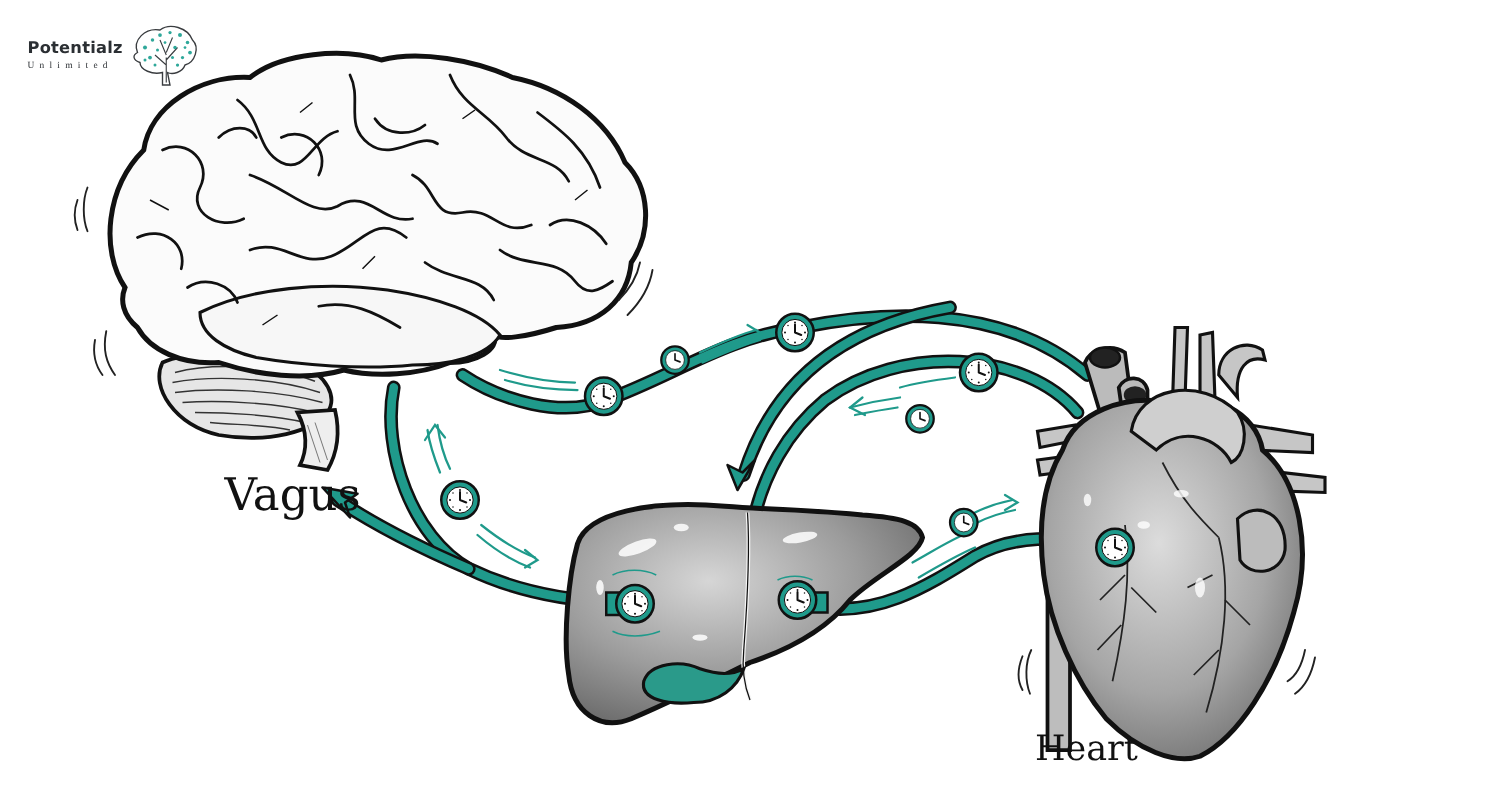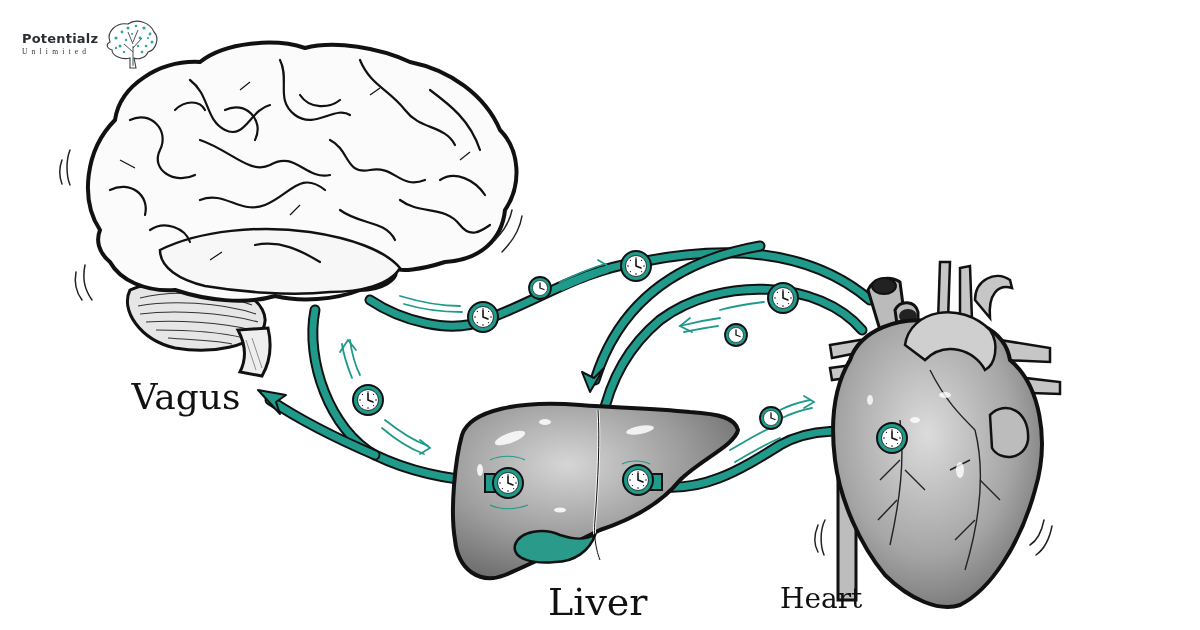--- a/index.html
+++ b/index.html
@@ -2,21 +2,21 @@
 <html><head>
 <meta charset="utf-8">
 <style>
   html, body { margin: 0; padding: 0; background: #ffffff; }
   body { width: 1200px; height: 630px; position: relative; overflow: hidden; font-family: "DejaVu Serif", serif; }
   .stage { position: absolute; left: 0; top: 0; width: 1200px; height: 630px; padding-left: 24px; }
   .logo { position: absolute; left: 22px; top: 14px; height: 60px; display: flex; align-items: center; }
   .logo-text { display: flex; flex-direction: column; }
   .logo-title { font-family: "DejaVu Sans", sans-serif; font-weight: bold; font-size: 13px; color: #2b2f33; letter-spacing: 0.2px; line-height: 14px; }
   .logo-sub { font-family: Liberation Serif, serif; font-size: 7.5px; color: #2b2f33; letter-spacing: 4.2px; line-height: 10px; margin-top: 1px; }
-  .label { position: absolute; font-family: "DejaVu Serif", serif; color: #111111; font-weight: 500; line-height: 1; }
+  .label { position: absolute; font-family: "DejaVu Serif", serif; color: #111111; font-weight: 500; line-height: 1; margin-left: 48px; }
   .label-vagus { left: 126px; top: 375px; font-size: 36px; text-align: center; width: 120px; line-height: 44px; }
   .label-liver { left: 548px; top: 583px; font-size: 38px; }
   .label-heart { left: 780px; top: 585px; font-size: 28px; }
   svg { position: absolute; left: 0; top: 0; }
 </style>
 </head>
 <body>
 
 <div class="stage">
 
@@ -264,15 +264,14 @@
           <path d="M818 525 C814 535,814 545,818 552"></path>
         <path d="M1030 545 C1038 540,1042 530,1044 520"></path>
           <path d="M1036 555 C1046 548,1050 536,1052 526"></path>
       </g>
     </g>
   </svg>
 
   <div class="label label-vagus">
     <div>Vagus</div>
   </div>
-  <div class="label label-liver">Liver</div>
   <div class="label label-heart">Heart</div>
 </div>
 
 </body></html>

